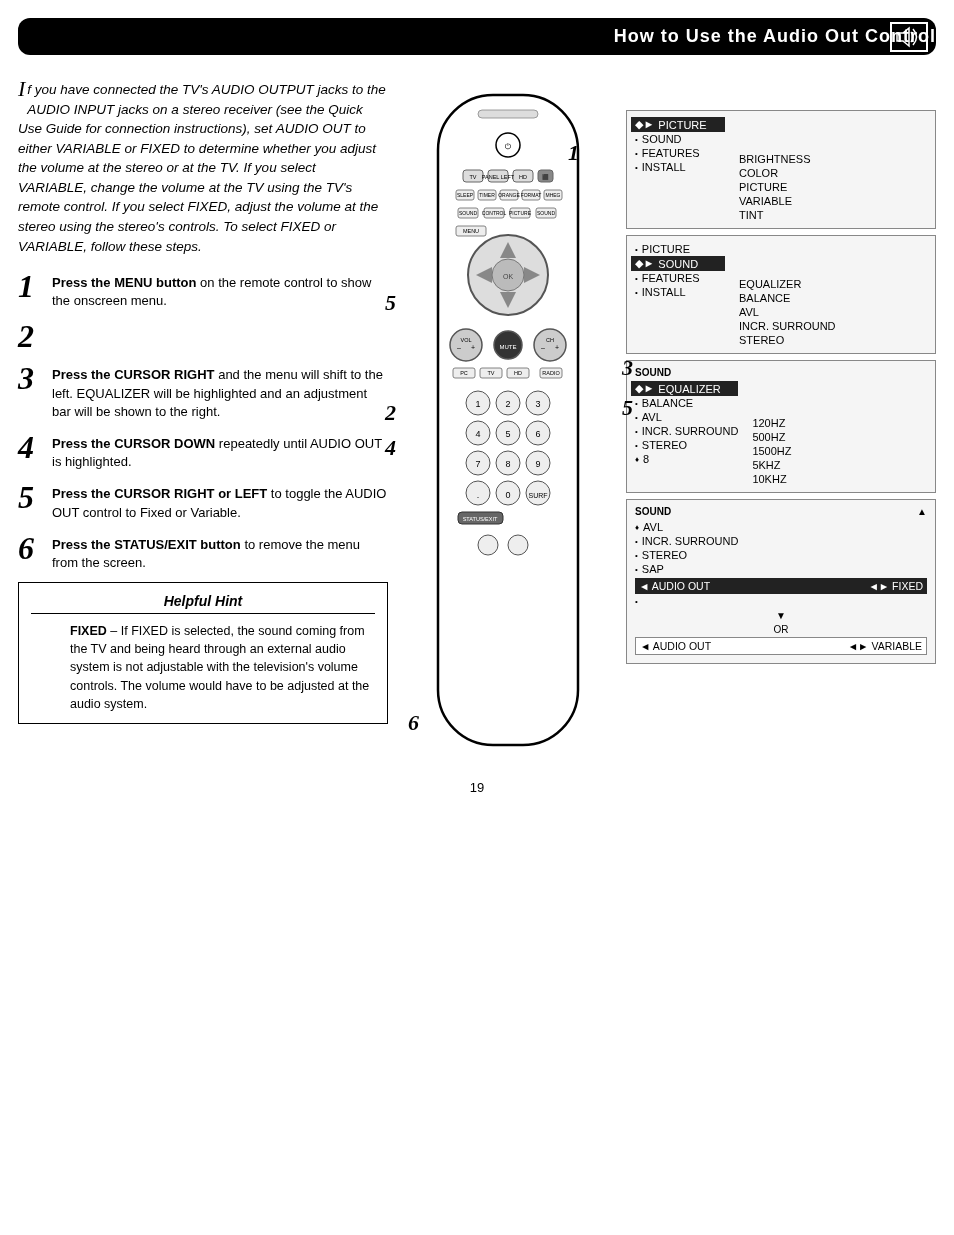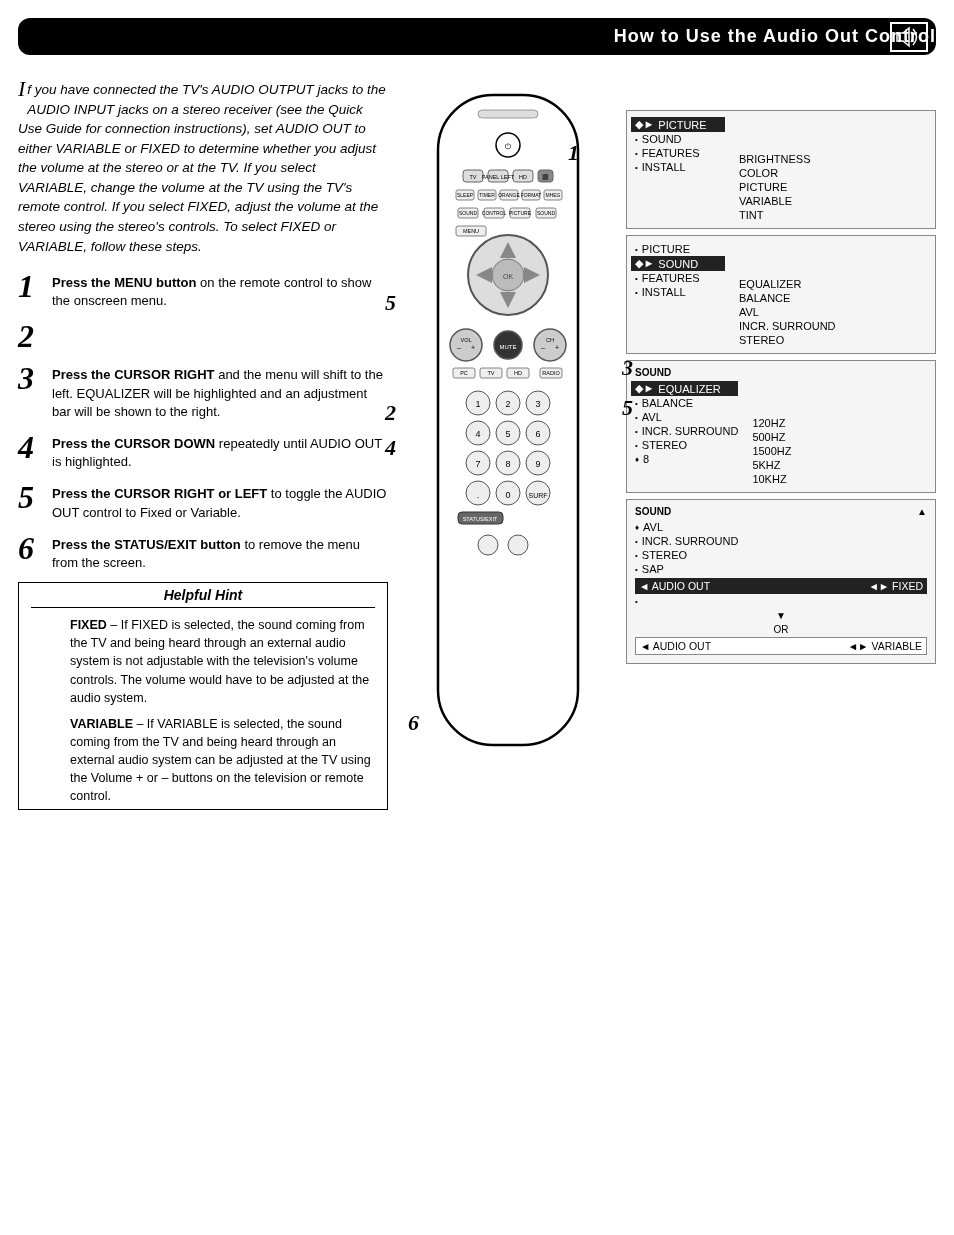--- a/index.html
+++ b/index.html
@@ -88,21 +88,21 @@
     .step-text {
       font-size: 13px;
       line-height: 1.4;
       padding-top: 4px;
     }
     .step-text strong { font-weight: bold; }
 
     
     .hint-box {
       border: 1.5px solid #000;
-      padding: 4px 12px;
+      padding: 10px 12px;
       margin-top: 8px;
     }
     .hint-title {
       text-align: center;
       font-size: 14px;
       font-weight: bold;
       font-style: italic;
       margin-bottom: 8px;
       border-bottom: 1px solid #000;
       padding-bottom: 4px;
@@ -247,23 +247,20 @@
           </div>
         </div>
 
       </div>
 
       <div class="hint-box">
         <div class="hint-title"><em>Helpful Hint</em></div>
         <p>
           <strong>FIXED</strong> – If FIXED is selected, the sound coming from the TV and being heard through an external audio system is not adjustable with the television's volume controls. The volume would have to be adjusted at the audio system.
         </p>
-        <p>
-          <strong>VARIABLE</strong> – If VARIABLE is selected, the sound coming from the TV and being heard through an external audio system can be adjusted at the TV using the Volume + or – buttons on the television or remote control.
-        </p>
       </div>
 
     </div>
 
     <div class="right-col">
 
       <div class="remote-area">
 
         <div style="position:relative; width:210px; margin: 0 auto; margin-top:10px;">
 
@@ -565,14 +562,15 @@
             <span>◄► VARIABLE</span>
           </div>
         </div>
 
       </div>
 
     </div>
 
   </div>
 
+  <div class="page-number">19</div>
 
 </div>
 
 </body></html>

